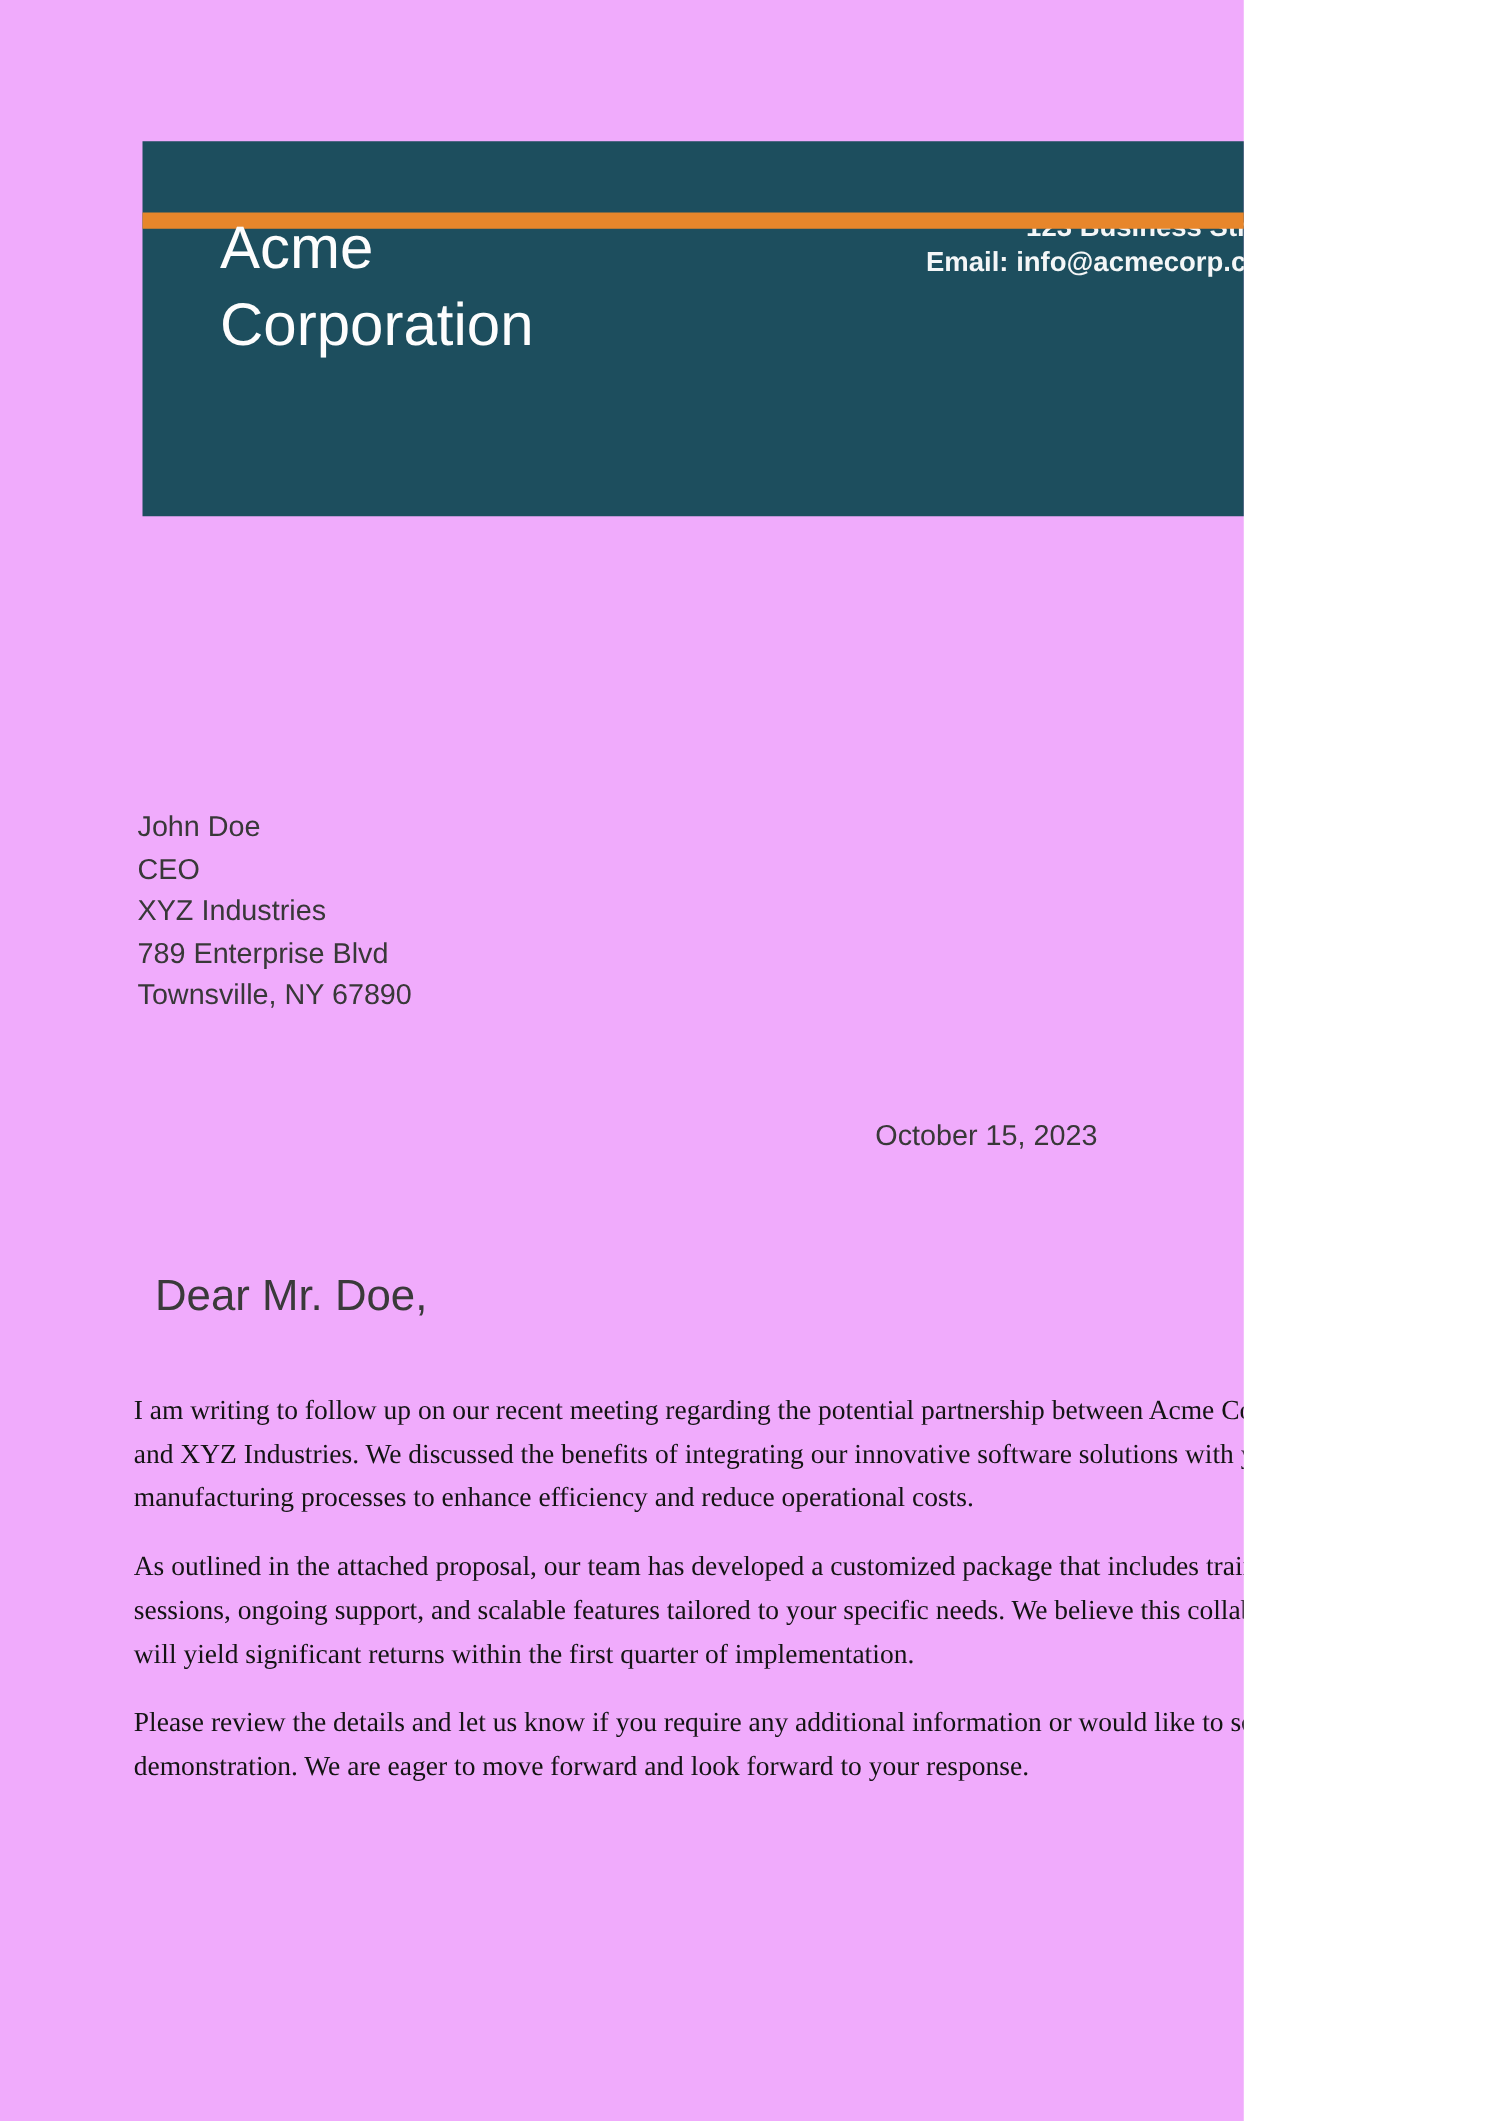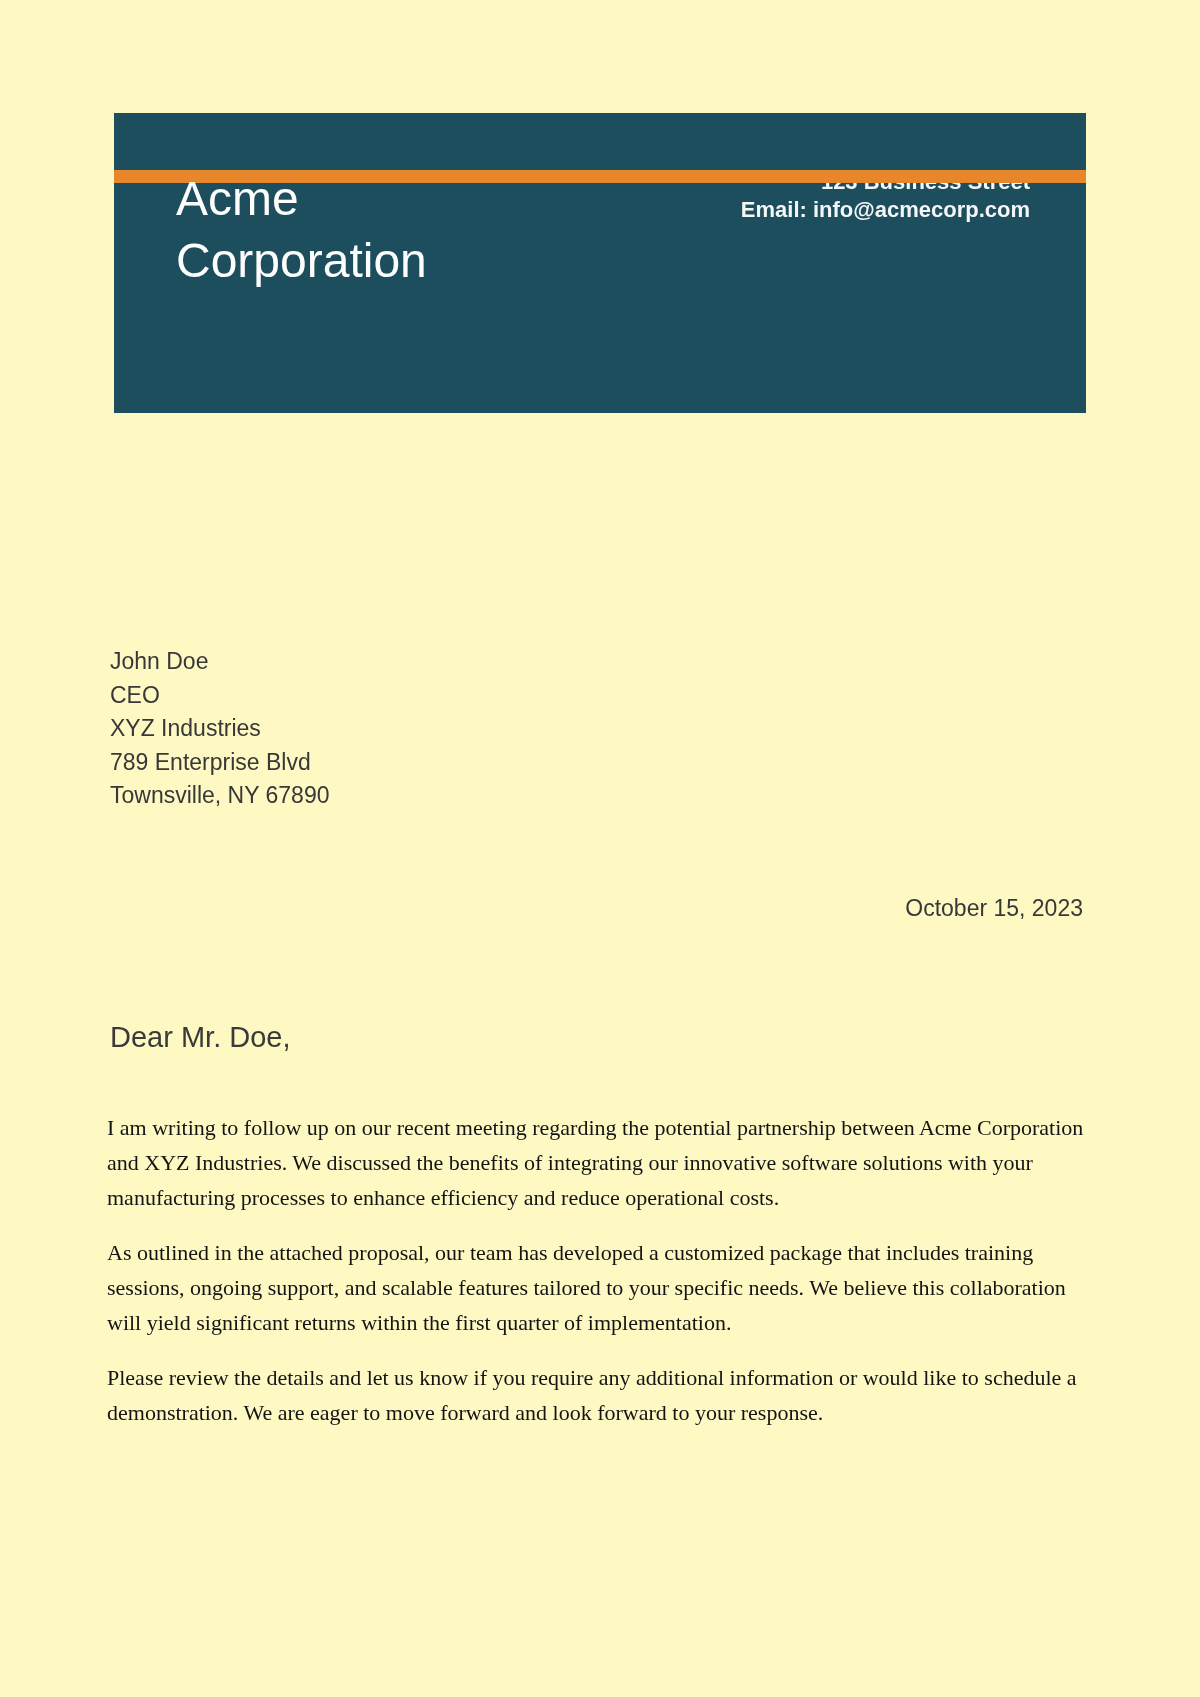--- a/index.html
+++ b/index.html
@@ -2,23 +2,23 @@
 <html style="--brand-teal: #1d4e5e; --brand-orange: #e7862b;"><head>
 <meta charset="utf-8">
 <style>
   html, body {
     margin: 0;
     padding: 0;
     background: #ffffff;
   }
   .page {
     position: relative;
-    width: 1200px;
+    width: 995px;
     height: 1697px;
-    background: #fef9c3;
+    background: #f0abfc;
     font-family: "Liberation Sans", sans-serif;
     overflow: hidden;
   }
 
   
   .letterhead {
     position: absolute;
     left: 114px;
     top: 113px;
     width: 972px;
@@ -69,23 +69,23 @@
   .letter-date {
     position: absolute;
     right: 117px;
     top: 893px;
     font-size: 23px;
     line-height: 30px;
     color: #383838;
   }
   .salutation {
     position: absolute;
-    left: 110px;
+    left: 124px;
     top: 1019px;
-    font-size: 29px;
+    font-size: 35px;
     line-height: 36px;
     color: #3a3a3a;
   }
   .letter-body {
     position: absolute;
     left: 107px;
     top: 1110px;
     width: 995px;
     font-family: Liberation Serif, serif;
     font-size: 22px;

